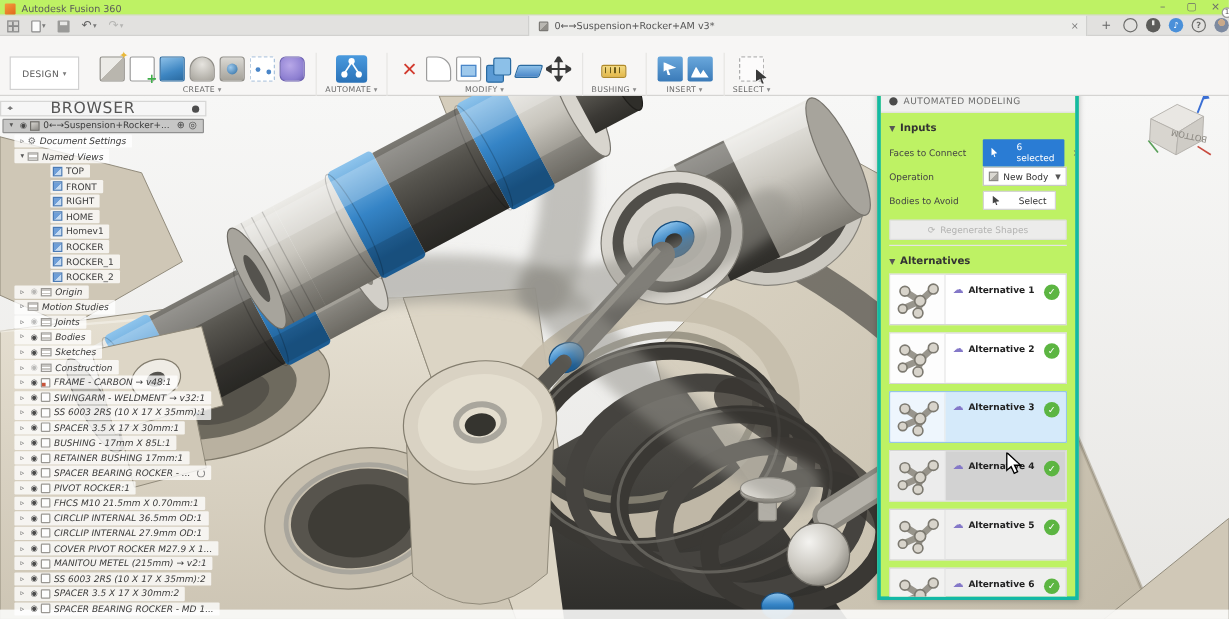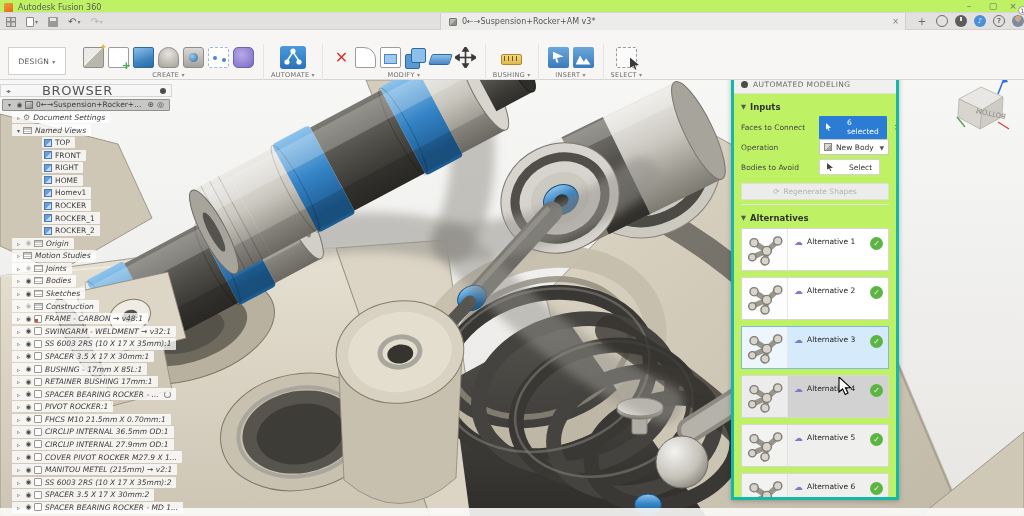--- a/index.html
+++ b/index.html
@@ -175,21 +175,21 @@
     border:1px solid #8a8884; flex:none; }
   .opcaret { margin-left:auto; font-size:6px; color:#555; }
   .regen { margin:6px 0 4px; height:17px; background:#ececeb; border:1px solid #dedede; color:#b3b3b2;
     font-size:7.5px; display:flex; align-items:center; justify-content:center; gap:4px; border-radius:1px; }
   .altsec { border-top:1px solid #e4e4e3; margin-top:4px; padding-top:5px; }
   .altrow { height:43px; border:1px solid #d6d6d5; margin-bottom:6px; display:flex; background:#fff; }
   .altthumb { width:46px; flex:none; background:#fdfdfd; border-right:1px solid #e7e7e6;
     display:flex; align-items:center; justify-content:center; }
   .altcontent { flex:1; display:flex; align-items:flex-start; gap:4px; padding:8px 5px 0 6px; }
   .altcloud { font-size:9px; color:#8478c8; line-height:10px; }
-  .altlabel { font-size:7.5px; font-weight:normal; color:#222; }
+  .altlabel { font-size:7.5px; font-weight:bold; color:#222; }
   .altcheck { margin-left:auto; width:13px; height:13px; border-radius:50%; background:#5cb542;
     color:#fff; font-size:8px; display:flex; align-items:center; justify-content:center; flex:none; }
   .altrow.st-sel { border-color:#7fb8e8; }
   .altrow.st-sel .altcontent { background:#d5eafa; }
   .altrow.st-sel .altthumb { background:#eef6fd; }
   .altrow.st-hover .altcontent { background:#d2d2d2; }
   .altrow.st-hover .altthumb { background:#ececec; }
   .altrow.st-muted { background:#efefee; }
   .altrow.st-muted .altthumb { background:#f2f2f1; border-right-color:#e2e2e1; }
 

